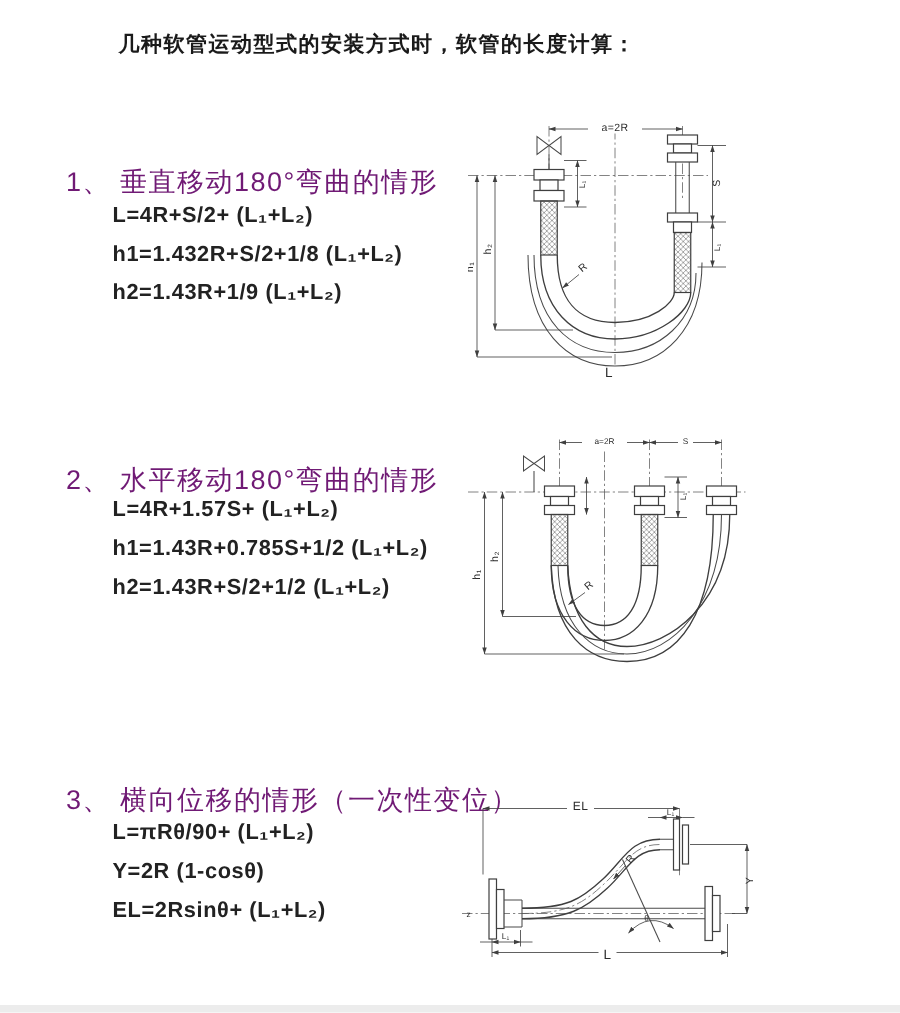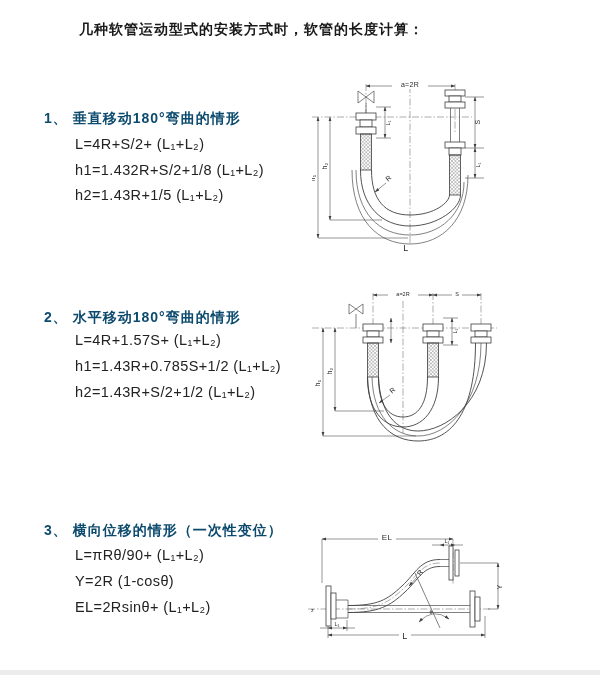--- a/index.html
+++ b/index.html
@@ -6,23 +6,23 @@
   body{
     width:600px;height:675px;position:relative;background:#ffffff;
     font-family:"Liberation Sans","DejaVu Sans",sans-serif;
     color:#1e1e1e;overflow:hidden;
   }
   .page-title{
     position:absolute;left:35px;top:21px;font-size:14px;font-weight:700;
     letter-spacing:1px;color:#1a1a1a;white-space:nowrap;margin-left:44px;
   }
   .sec{position:absolute;left:44px;}
-  .sec-heading{font-size:14px;font-weight:700;letter-spacing:1px;color:#0c4a6e;white-space:nowrap;}
+  .sec-heading{font-size:18px;font-weight:400;letter-spacing:1px;color:#701a75;white-space:nowrap;}
   .formula{
-    position:absolute;left:75px;font-size:14.5px;font-weight:400;
+    position:absolute;left:75px;font-size:14.5px;font-weight:700;
     letter-spacing:.4px;color:#222;white-space:nowrap;
   }
   .diagram{position:absolute;}
   svg{display:block;}
   .geo{stroke:#3f3f3f;stroke-width:.9;fill:none;}
   .geo-thin{stroke:#4a4a4a;stroke-width:.7;fill:none;}
   .fit{stroke:#3f3f3f;stroke-width:.8;fill:#ffffff;}
   .braid{stroke:#3f3f3f;stroke-width:.8;}
   .dim{stroke:#3f3f3f;stroke-width:.55;fill:none;}
   .ctr{stroke:#5a5a5a;stroke-width:.5;fill:none;stroke-dasharray:7 2 1.5 2;}
@@ -33,21 +33,21 @@
 </head>
 <body>
 
 <div class="page-title">几种软管运动型式的安装方式时，软管的长度计算：</div>
 
 <div class="sec" style="top:109px">
   <span class="sec-heading">1、 垂直移动180°弯曲的情形</span>
 </div>
 <div class="formula" style="top:136px">L=4R+S/2+ (L₁+L₂)</div>
 <div class="formula" style="top:162px">h1=1.432R+S/2+1/8 (L₁+L₂)</div>
-<div class="formula" style="top:187px">h2=1.43R+1/5 (L₁+L₂)</div>
+<div class="formula" style="top:187px">h2=1.43R+1/9 (L₁+L₂)</div>
 
 <div class="sec" style="top:308px">
   <span class="sec-heading">2、 水平移动180°弯曲的情形</span>
 </div>
 <div class="formula" style="top:332px">L=4R+1.57S+ (L₁+L₂)</div>
 <div class="formula" style="top:358px">h1=1.43R+0.785S+1/2 (L₁+L₂)</div>
 <div class="formula" style="top:384px">h2=1.43R+S/2+1/2 (L₁+L₂)</div>
 
 <div class="sec" style="top:521px">
   <span class="sec-heading">3、 横向位移的情形（一次性变位）</span>

